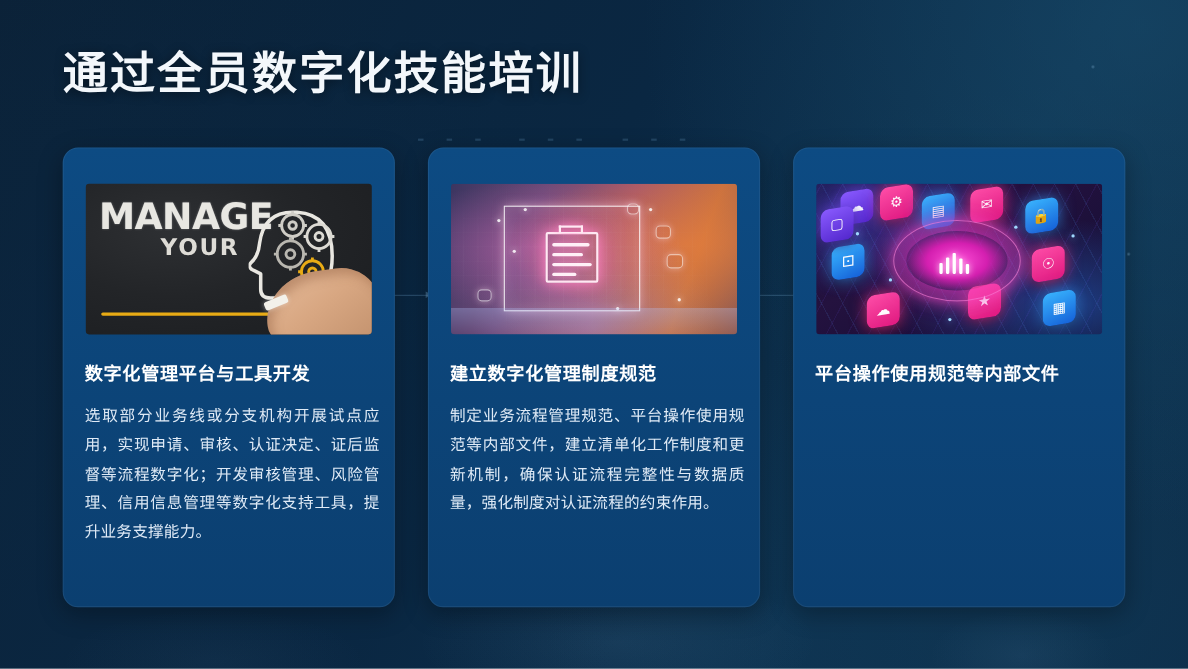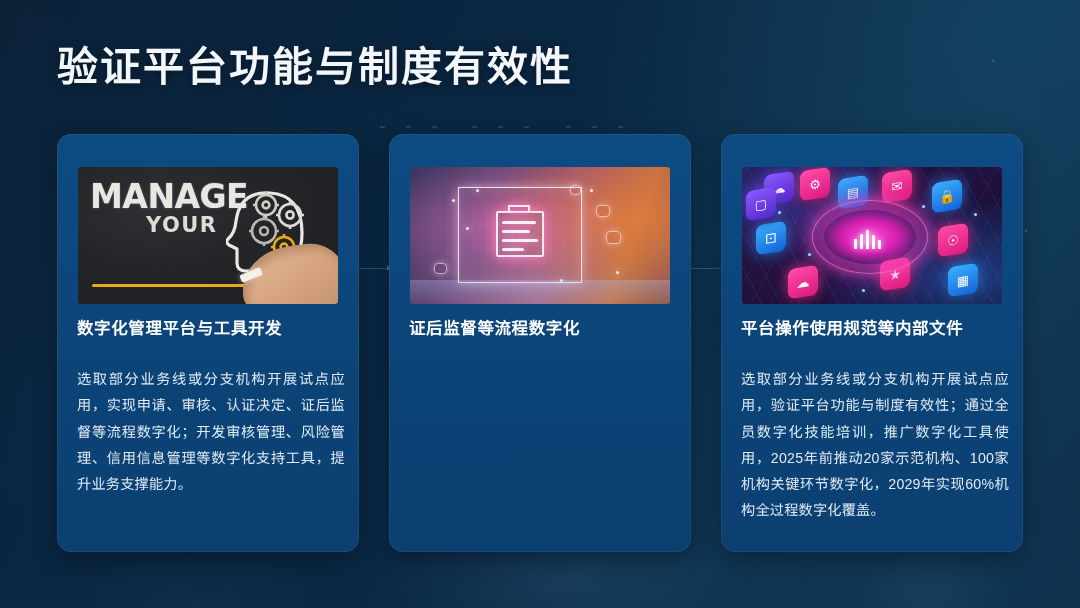--- a/index.html
+++ b/index.html
@@ -64,21 +64,21 @@
   .card.c3 { left:721px; }
   .card.c3 { height:418px; }
 
   .thumb {
     position:absolute; left:21px; top:33px;
     width:260px; height:137px; border-radius:3px; overflow:hidden;
     background:#15171a;
   }
 
   .card-heading {
-    position:absolute; left:20px; top:184px; width:266px;
+    position:absolute; left:20px; top:196px; width:266px;
     font-size:16.5px; font-weight:bold; color:#ffffff; letter-spacing:0.6px;
     line-height:1.3;
   }
   .card-body {
     position:absolute; left:20px; top:232px; width:268px;
     font-size:14.2px; color:#dfeaf6; line-height:1.85;
     letter-spacing:0.2px; text-align:justify;
   }
 
   
@@ -223,21 +223,21 @@
   .card::after {
     content:""; position:absolute; inset:0; border-radius:14px;
     border:1px solid rgba(255,255,255,0.06); pointer-events:none;
   }
 </style>
 </head>
 <body>
 
 <div id="slide">
 
-  <div class="slide-title">验证平台功能与制度有效性</div>
+  <div class="slide-title">通过全员数字化技能培训</div>
 
   <div class="tickrow">
     <span style="left:0px"></span>
       <span style="left:26px"></span>
       <span style="left:52px"></span>
     <span style="left:92px"></span>
       <span style="left:118px"></span>
       <span style="left:144px"></span>
     <span style="left:186px"></span>
       <span style="left:212px"></span>
@@ -318,21 +318,22 @@
         <div class="glow-chip" style="left:196px;top:64px;width:15px;height:13px"></div>
         <div class="glow-chip" style="left:160px;top:18px;width:11px;height:10px"></div>
         <div class="dot" style="left:42px;top:32px"></div>
         <div class="dot" style="left:66px;top:22px"></div>
         <div class="dot" style="left:56px;top:60px"></div>
         <div class="dot" style="left:180px;top:22px"></div>
         <div class="dot" style="left:206px;top:104px"></div>
         <div class="dot" style="left:150px;top:112px"></div>
         <div class="floor"></div>
       </div>
-      <div class="card-heading">证后监督等流程数字化</div>
+      <div class="card-heading">建立数字化管理制度规范</div>
+      <div class="card-body">制定业务流程管理规范、平台操作使用规范等内部文件，建立清单化工作制度和更新机制，确保认证流程完整性与数据质量，强化制度对认证流程的约束作用。</div>
     </div>
 
     <div class="card c3">
       <div class="thumb tb3">
         <div class="mesh"></div>
 
         <div class="tile violet" style="left:22px;top:6px">☁</div>
         <div class="tile pink" style="left:58px;top:2px">⚙</div>
         <div class="tile blue" style="left:96px;top:10px">▤</div>
         <div class="tile pink" style="left:140px;top:4px">✉</div>
@@ -354,17 +355,16 @@
           <i style="left:24px;height:9px"></i>
         </div>
 
         <div class="spark" style="left:36px;top:44px"></div>
         <div class="spark" style="left:180px;top:38px"></div>
         <div class="spark" style="left:120px;top:122px"></div>
         <div class="spark" style="left:66px;top:86px"></div>
         <div class="spark" style="left:232px;top:46px"></div>
       </div>
       <div class="card-heading">平台操作使用规范等内部文件</div>
-      <div class="card-body">选取部分业务线或分支机构开展试点应用，验证平台功能与制度有效性；通过全员数字化技能培训，推广数字化工具使用，2025年前推动20家示范机构、100家机构关键环节数字化，2029年实现60%机构全过程数字化覆盖。</div>
     </div>
 
   </div>
 </div>
 
 </body></html>

